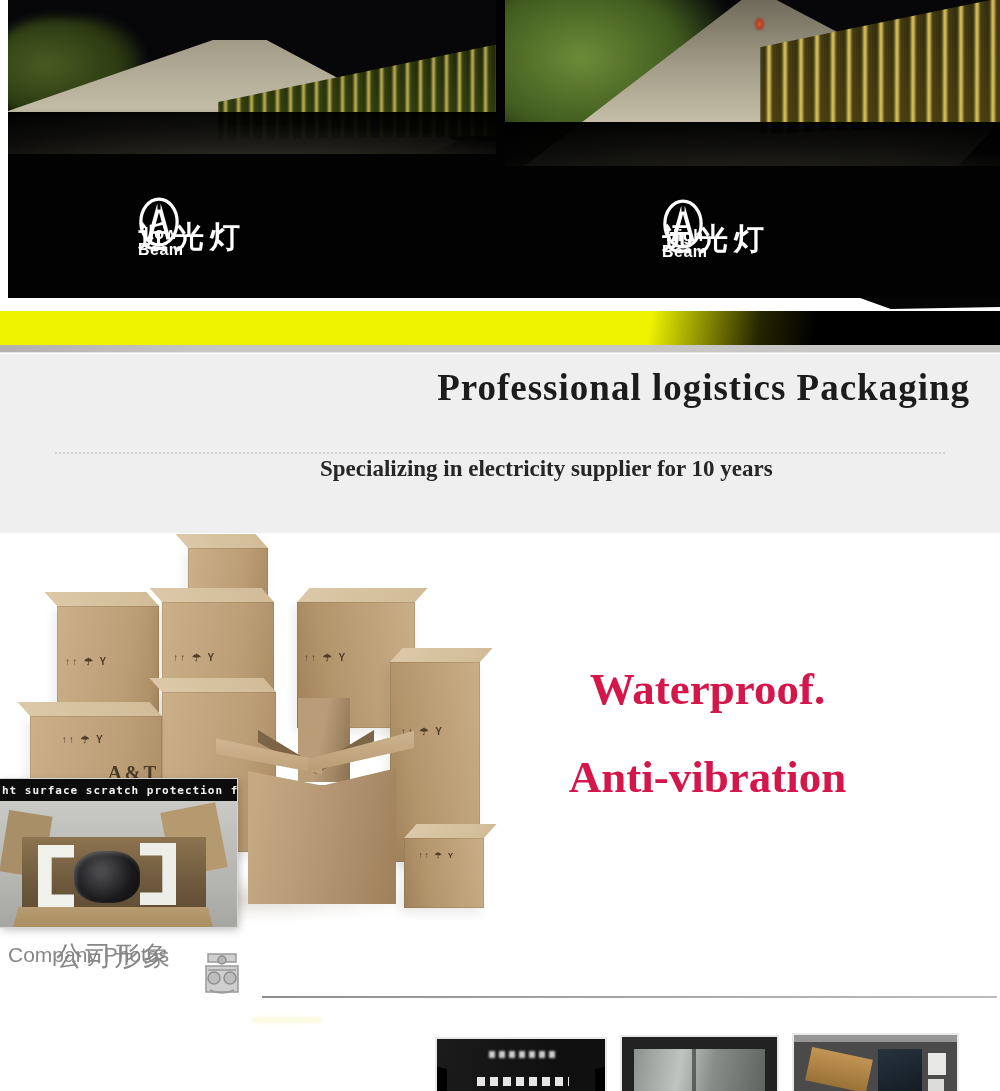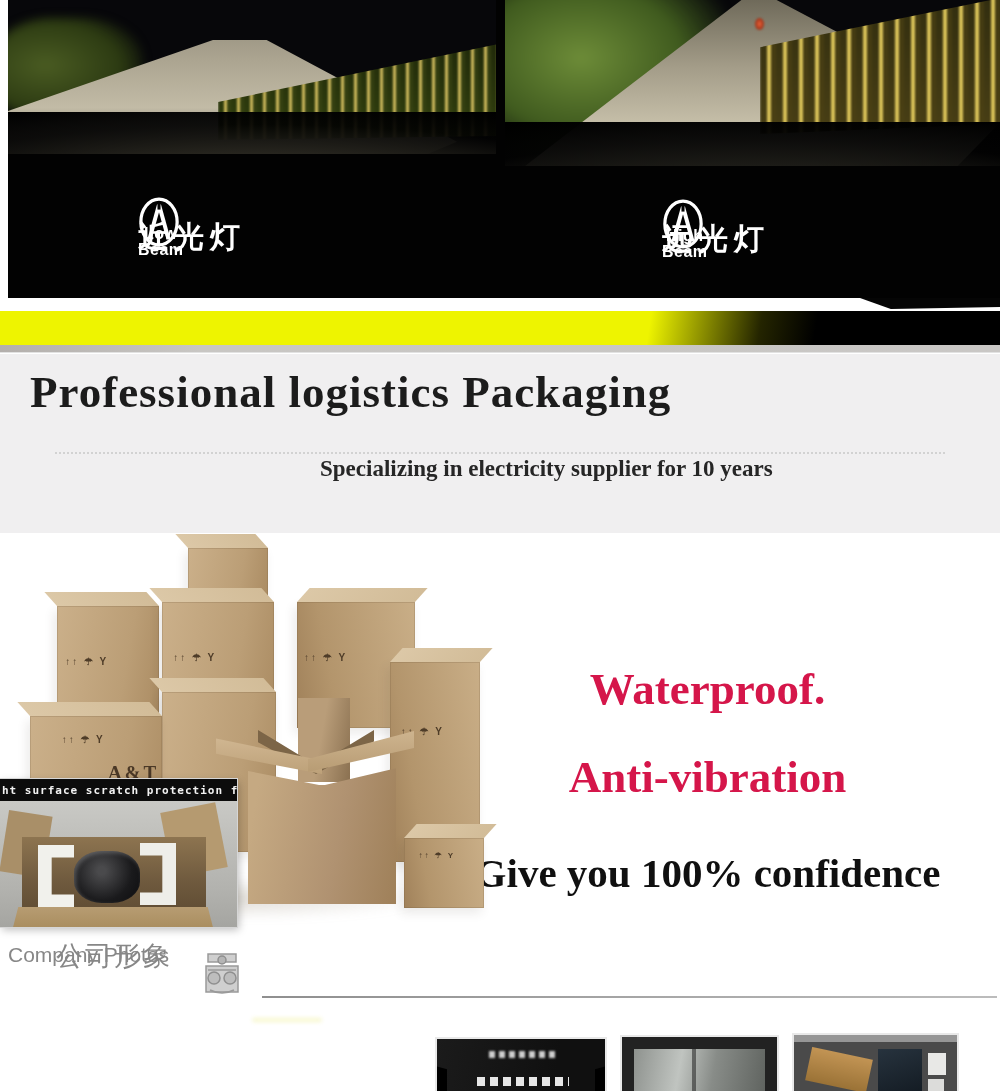--- a/index.html
+++ b/index.html
@@ -56,22 +56,22 @@
     clip-path:polygon(0 0,100% 0,100% 82%,22% 100%);}
   .strip-yellow{left:0;top:311px;width:1000px;height:34px;background:#eef400;}
   .strip-yellow-fade{left:500px;top:0;width:500px;height:34px;
     background:linear-gradient(99deg,rgba(0,0,0,0) 30%,rgba(8,8,0,.88) 52%,#000 63%);}
   .strip-gray{left:0;top:345px;width:1000px;height:8px;
     background:linear-gradient(to right,#b3afac 0%,#c8c6c3 20%,#c9c7c5 100%);
     border-bottom:1px solid #e2e2e2;}
 
   
   .heading-band{left:0;top:354px;width:1000px;height:179px;background:#f0eff0;}
-  .title{left:30px;top:12px;width:940px;text-align:left;
-    font-family:"Liberation Serif",serif;font-weight:bold;font-size:45px;color:#1c1c1c;letter-spacing:1px;}
+  .title{left:30px;top:12px;width:940px;text-align:right;
+    font-family:"Liberation Serif",serif;font-weight:bold;font-size:37px;color:#1c1c1c;letter-spacing:1px;}
   .dotline{left:55px;top:98px;width:890px;height:0;border-top:2px dotted #d2d2d2;}
   .subtitle{left:320px;top:102px;width:650px;text-align:left;
     font-family:"Liberation Serif",serif;font-weight:bold;font-size:23px;color:#262626;}
 
   
   .feat{left:420px;width:575px;text-align:center;font-family:"Liberation Serif",serif;font-weight:bold;}
   .feat-red{font-size:45px;color:#d5164a;}
   .f1{top:572px;} .f2{top:663px;} .f3{top:751px;}
   .feat-conf{top:849px;font-size:41px;color:#101010;}
 
@@ -214,21 +214,20 @@
   <div class="strip-gray"></div>
 
   <div class="heading-band">
     <div class="title">Professional logistics Packaging</div>
     <div class="dotline"></div>
     <div class="subtitle">Specializing in electricity supplier for 10 years</div>
   </div>
 
   <div class="feat feat-red f2">Waterproof.</div>
   <div class="feat feat-red f3">Anti-vibration</div>
-  <div class="feat feat-conf">Give you 100% confidence</div>
 
   <div class="boxes">
     <div class="ground-shadow"></div>
 
     <div class="bx" style="left:176px;top:8px;width:80px;height:56px;z-index:2;"></div>
     <div class="bx" style="left:45px;top:66px;width:102px;height:118px;z-index:1;">
       <span class="mk" style="left:8%;top:42%;">↑↑ ☂ Y</span>
     </div>
     <div class="bx" style="left:150px;top:62px;width:112px;height:124px;z-index:2;">
       <span class="mk" style="left:10%;top:40%;">↑↑ ☂ Y</span>

